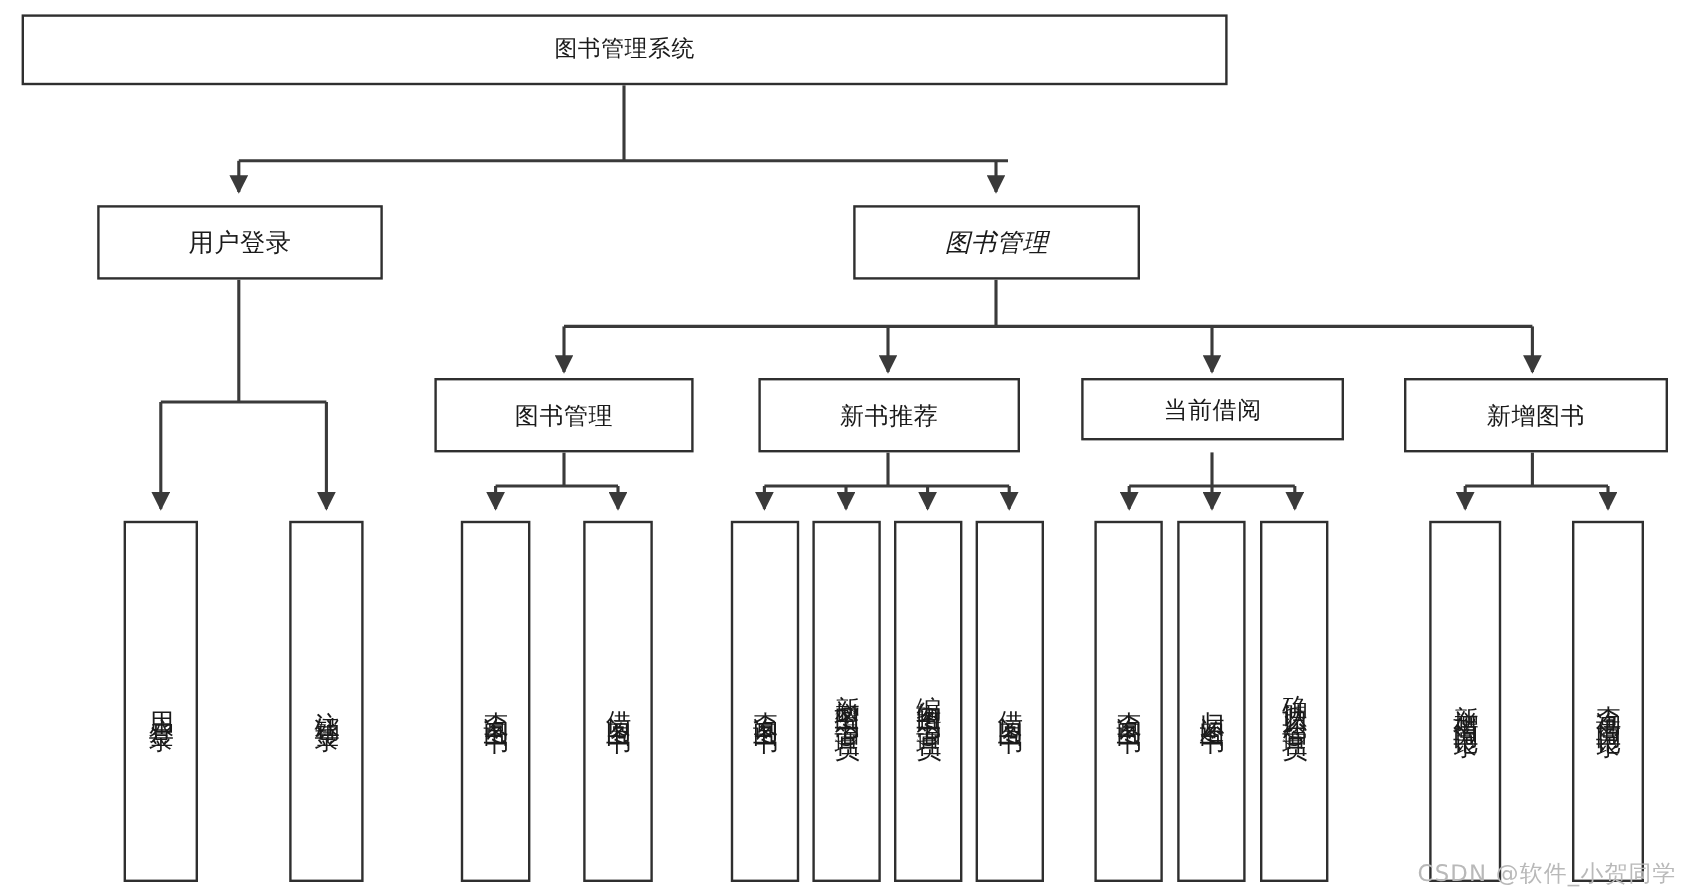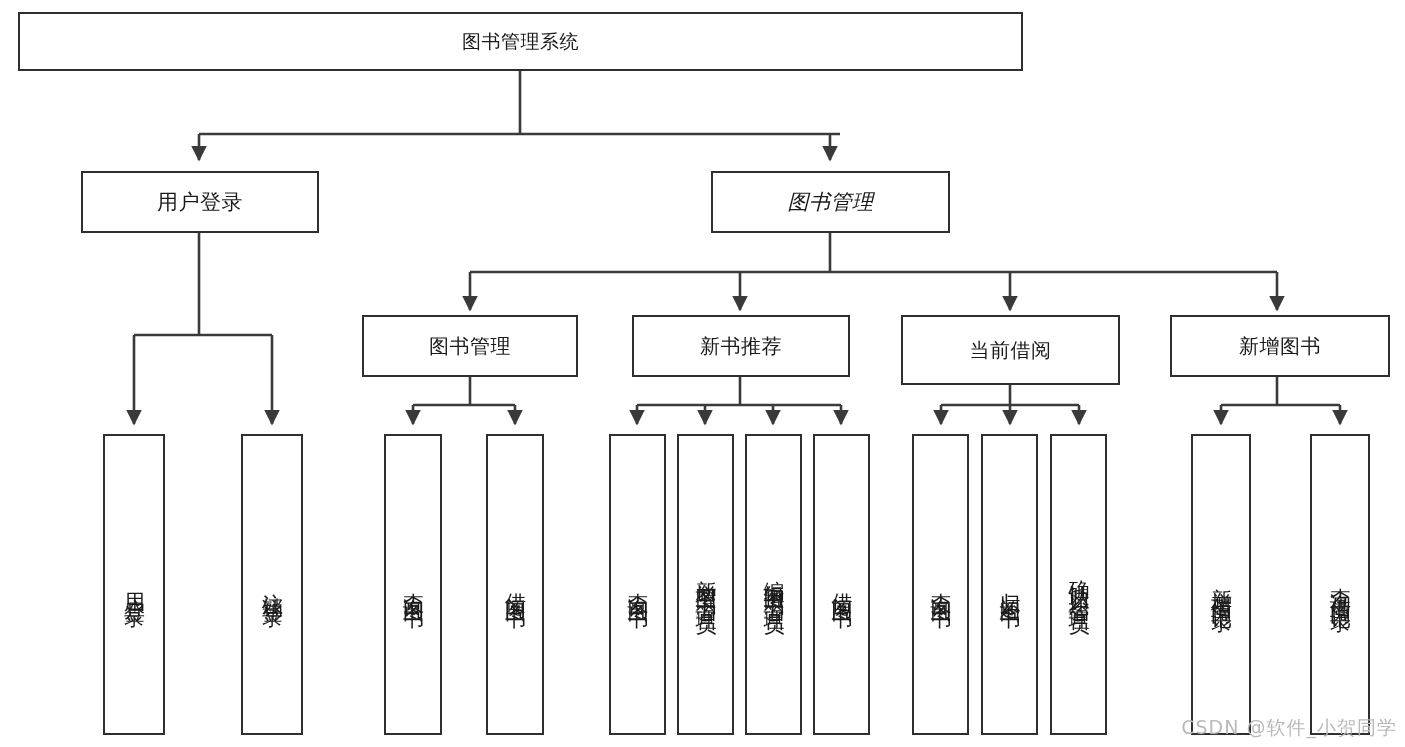--- a/index.html
+++ b/index.html
@@ -136,21 +136,21 @@
   <div class="node node-l1" style="left:711px; top:171px; width:239px; height:62px;font-style:italic;">
     <span class="label">图书管理</span>
   </div>
 
   <div class="node node-l2" style="left:362px; top:315px; width:216px; height:62px;">
     <span class="label">图书管理</span>
   </div>
   <div class="node node-l2" style="left:632px; top:315px; width:218px; height:62px;">
     <span class="label">新书推荐</span>
   </div>
-  <div class="node node-l2" style="left:901px; top:315px; width:219px; height:70px;">
+  <div class="node node-l2" style="left:901px; top:315px; width:219px; height:52px;">
     <span class="label">当前借阅</span>
   </div>
   <div class="node node-l2" style="left:1170px; top:315px; width:220px; height:62px;">
     <span class="label">新增图书</span>
   </div>
 
   <div class="node node-leaf" style="left:103px; top:434px; width:62px; height:301px;">
     <span class="label">用户登录</span>
   </div>
   <div class="node node-leaf" style="left:241px; top:434px; width:62px; height:301px;">

